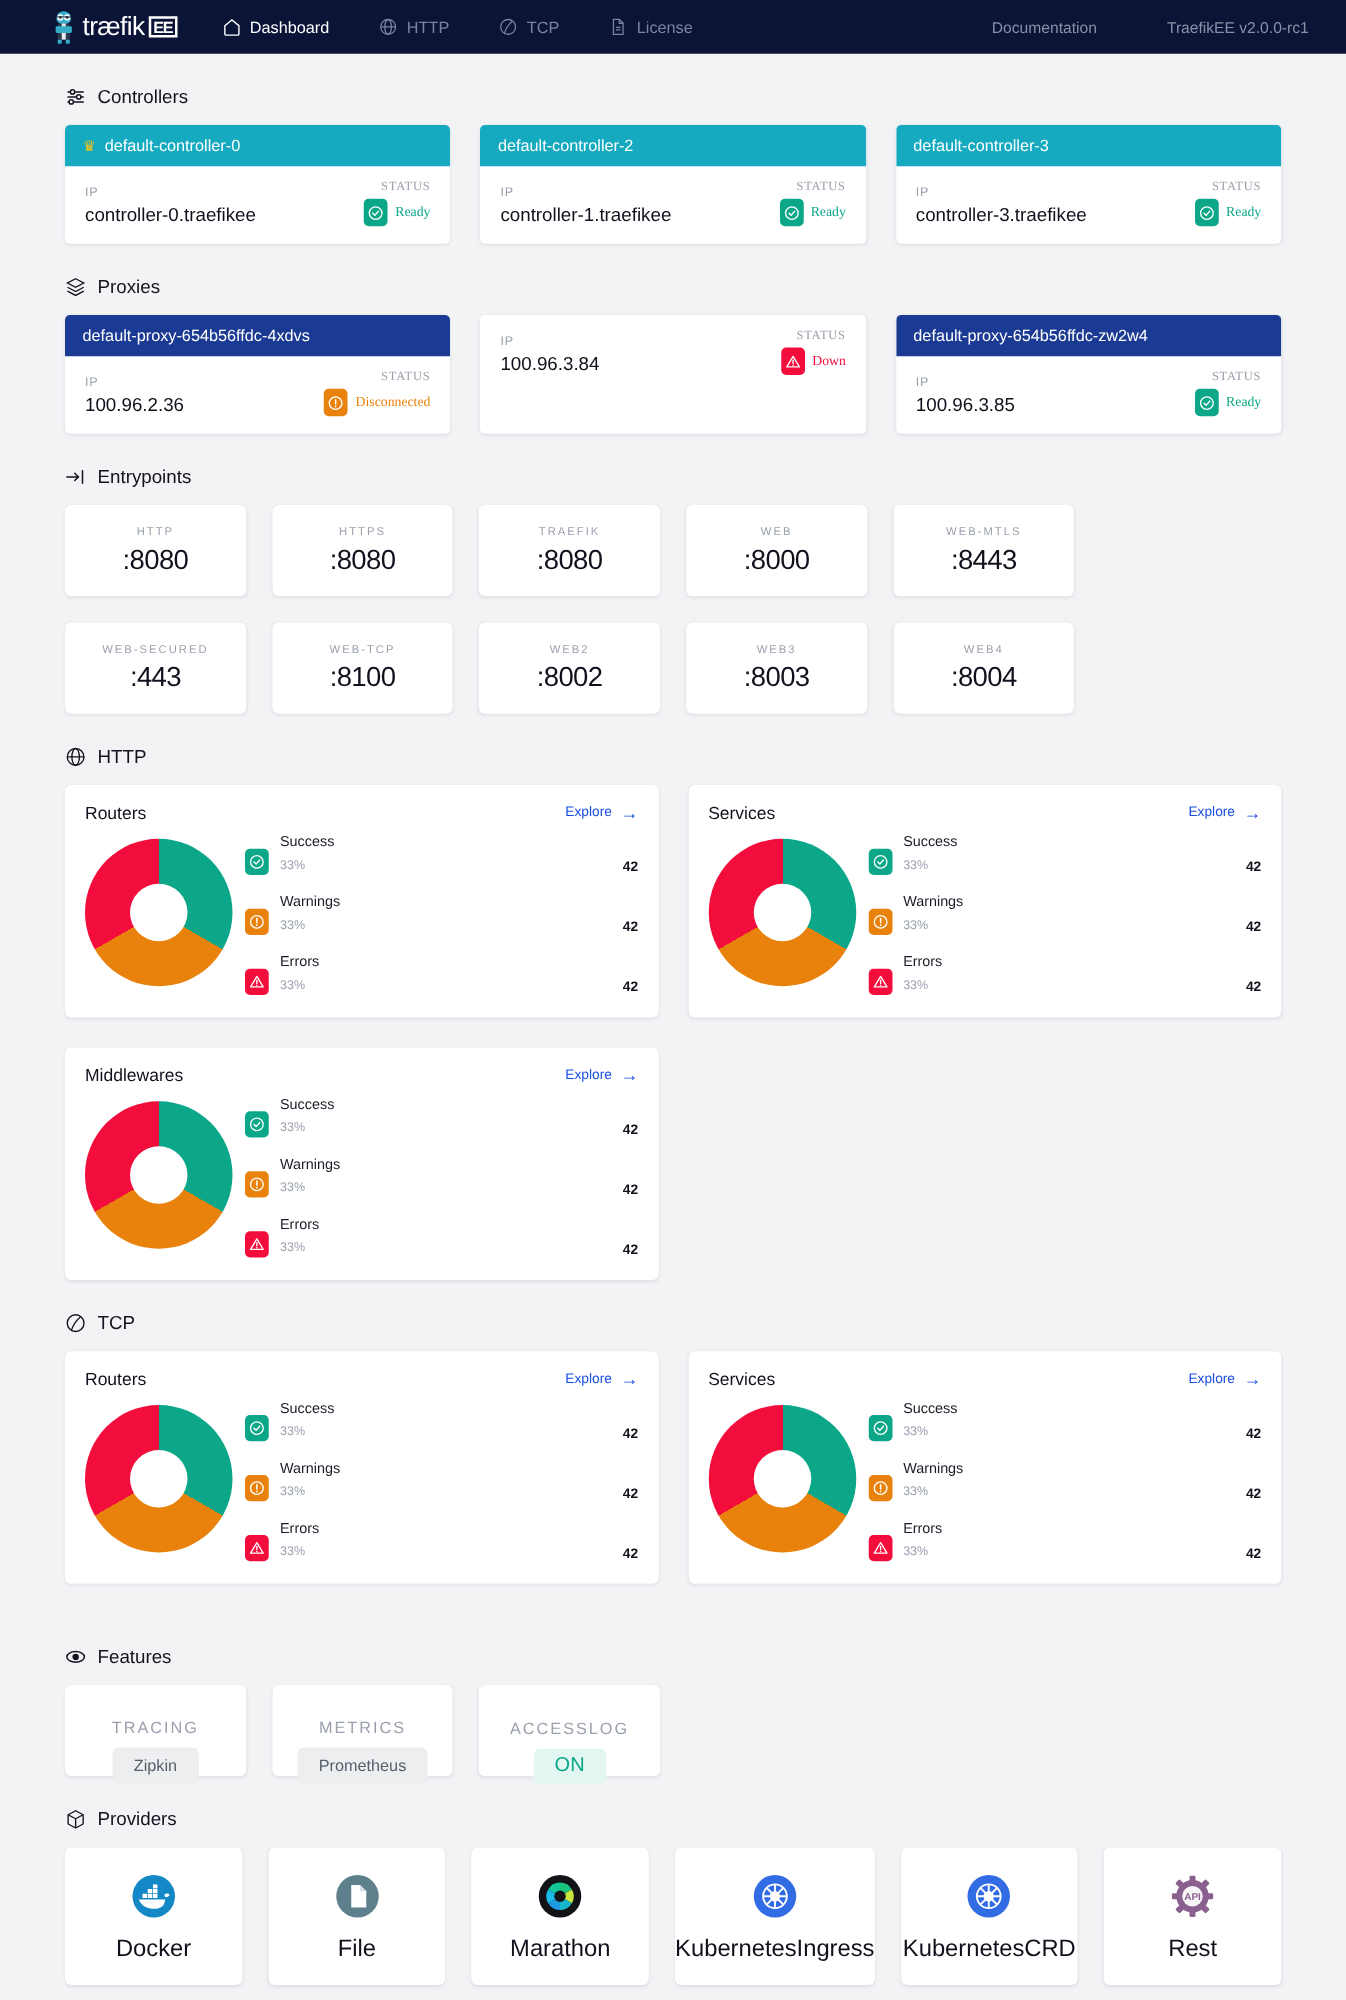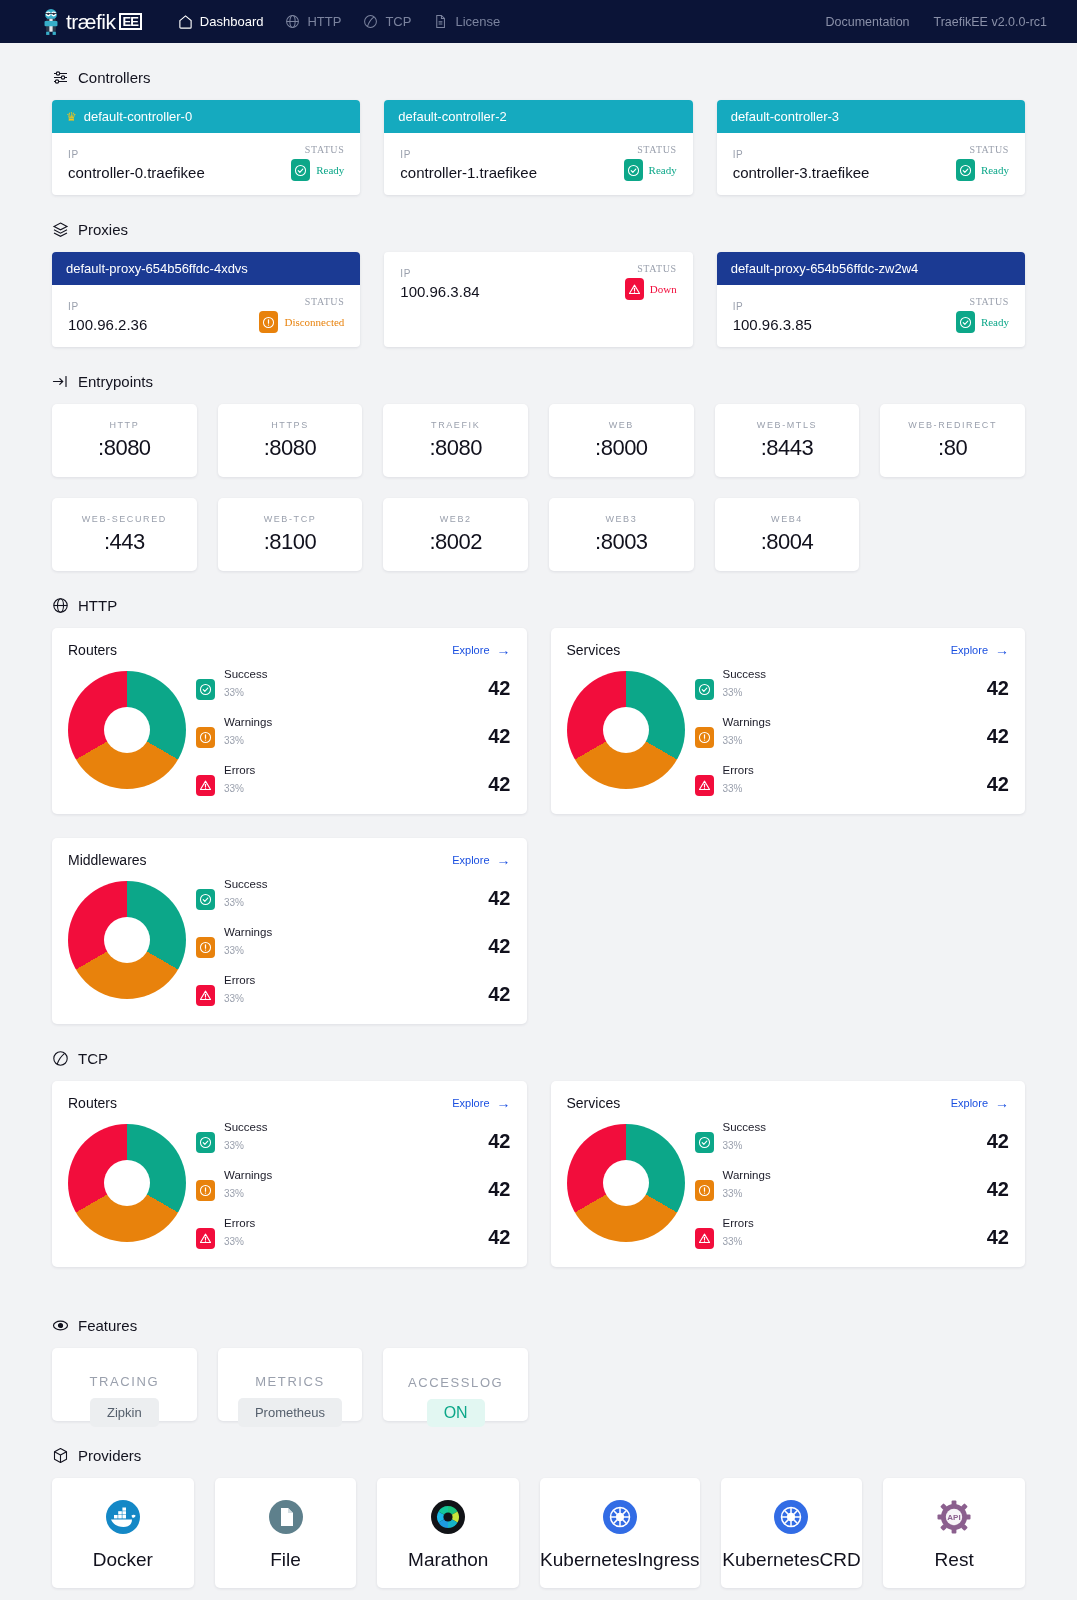--- a/index.html
+++ b/index.html
@@ -31,28 +31,28 @@
     gap: 3px;
   }
   .logo-ee {
     border: 2px solid #ffffff;
     font-size: 13px;
     font-weight: bold;
     padding: 0px 2px;
     line-height: 13px;
     letter-spacing: -1px;
   }
-  .nav-items { display: flex; align-items: center; gap: 22px; }
+  .nav-items { display: flex; align-items: center; gap: 40px; }
   .nav-item {
     display: flex; align-items: center; gap: 7px;
     font-size: 13px; color: #7b839e; cursor: pointer;
   }
   .nav-item.active { color: #ffffff; }
   .nav-item .ni { width: 15px; height: 15px; display:flex; align-items:center; justify-content:center;}
-  .nav-right { margin-left: auto; display: flex; align-items: center; gap: 24px; }
+  .nav-right { margin-left: auto; display: flex; align-items: center; gap: 56px; }
   .nav-right span { font-size: 12.5px; color: #8a90a8; cursor: pointer; }
   .nav-right span.version { cursor: default; }
 
   
   .page { padding: 0 52px 40px 52px; }
 
   .section-head {
     display: flex; align-items: flex-start; gap: 9px;
     margin: 26px 0 14px 0;
   }
@@ -135,21 +135,21 @@
   .legend { flex: 1; display: flex; flex-direction: column; gap: 12px; padding-left: 6px; }
   .legend-row { display: flex; align-items: flex-end; gap: 9px; }
   .lg-ico {
     width: 19px; height: 21px; border-radius: 4px; flex: 0 0 auto;
     display: flex; align-items: center; justify-content: center;
   }
   .lg-ico svg { width: 13px; height: 13px; }
   .lg-text { flex: 1; }
   .lg-label { font-size: 11.5px; color: #1b1b28; line-height: 1.15; }
   .lg-pct { font-size: 10px; color: #9aa0ad; }
-  .lg-count { font-size: 20px; font-weight: bold; color: #11111d; }
+  .lg-count { font-size: 11px; font-weight: bold; color: #11111d; }
   .c-success { background: #0CA789; }
   .c-warning { background: #E8820C; }
   .c-error   { background: #F20D3C; }
 
   
   .feat-grid { display: grid; grid-template-columns: repeat(6, 1fr); gap: 21px; }
   .feat-card {
     background: #ffffff; border-radius: 5px;
     box-shadow: 0 1px 3px rgba(20,25,60,0.09);
     height: 73px;
@@ -443,24 +443,20 @@
       <div class="ep-port">:8080</div>
     </div>
     <div class="ep-card">
       <div class="ep-name">WEB</div>
       <div class="ep-port">:8000</div>
     </div>
     <div class="ep-card">
       <div class="ep-name">WEB-MTLS</div>
       <div class="ep-port">:8443</div>
     </div>
-    <div class="ep-card">
-      <div class="ep-name">WEB-REDIRECT</div>
-      <div class="ep-port">:80</div>
-    </div>
   </div>
 
   <div class="ep-grid">
     <div class="ep-card">
       <div class="ep-name">WEB-SECURED</div>
       <div class="ep-port">:443</div>
     </div>
     <div class="ep-card">
       <div class="ep-name">WEB-TCP</div>
       <div class="ep-port">:8100</div>

